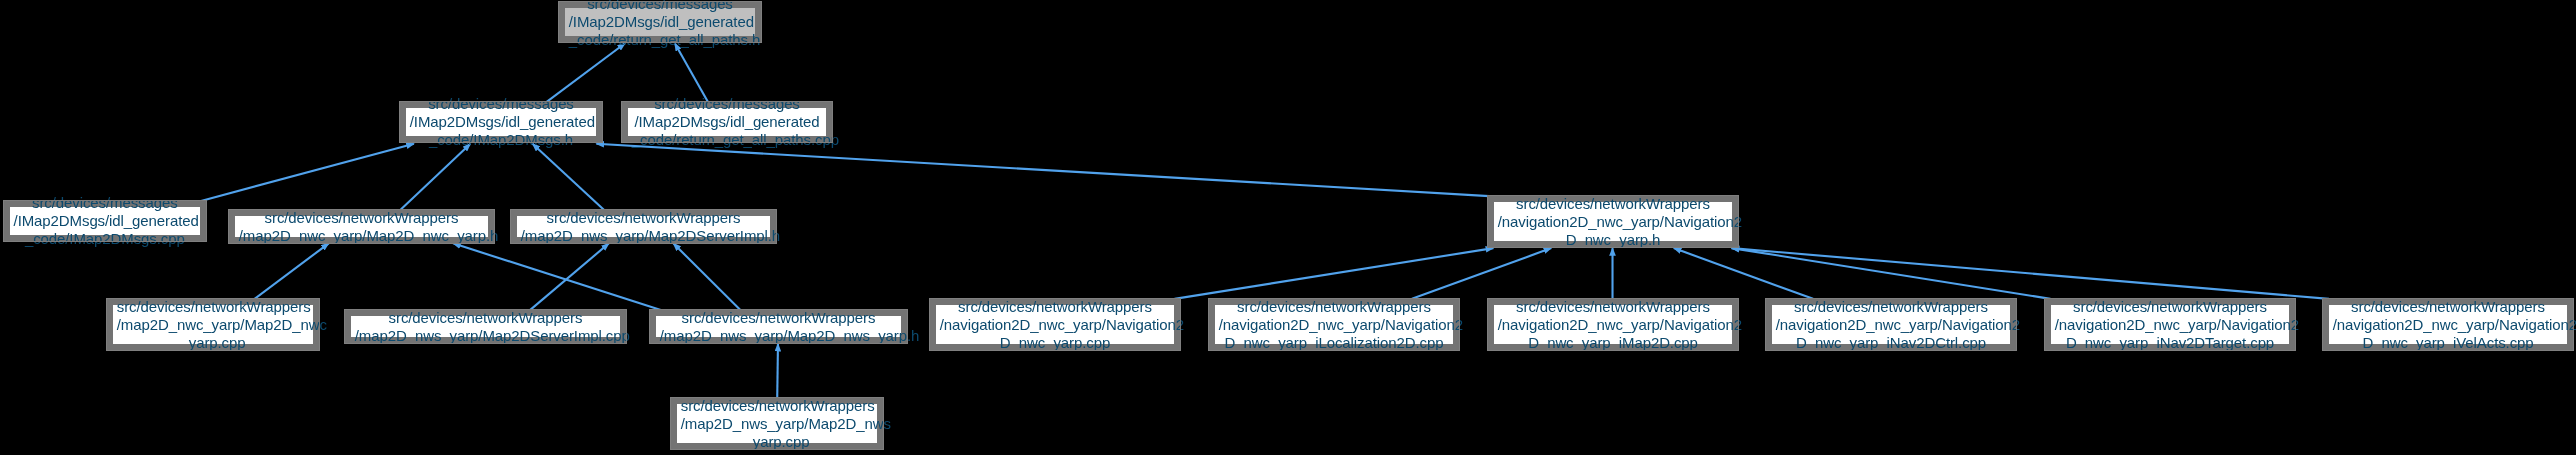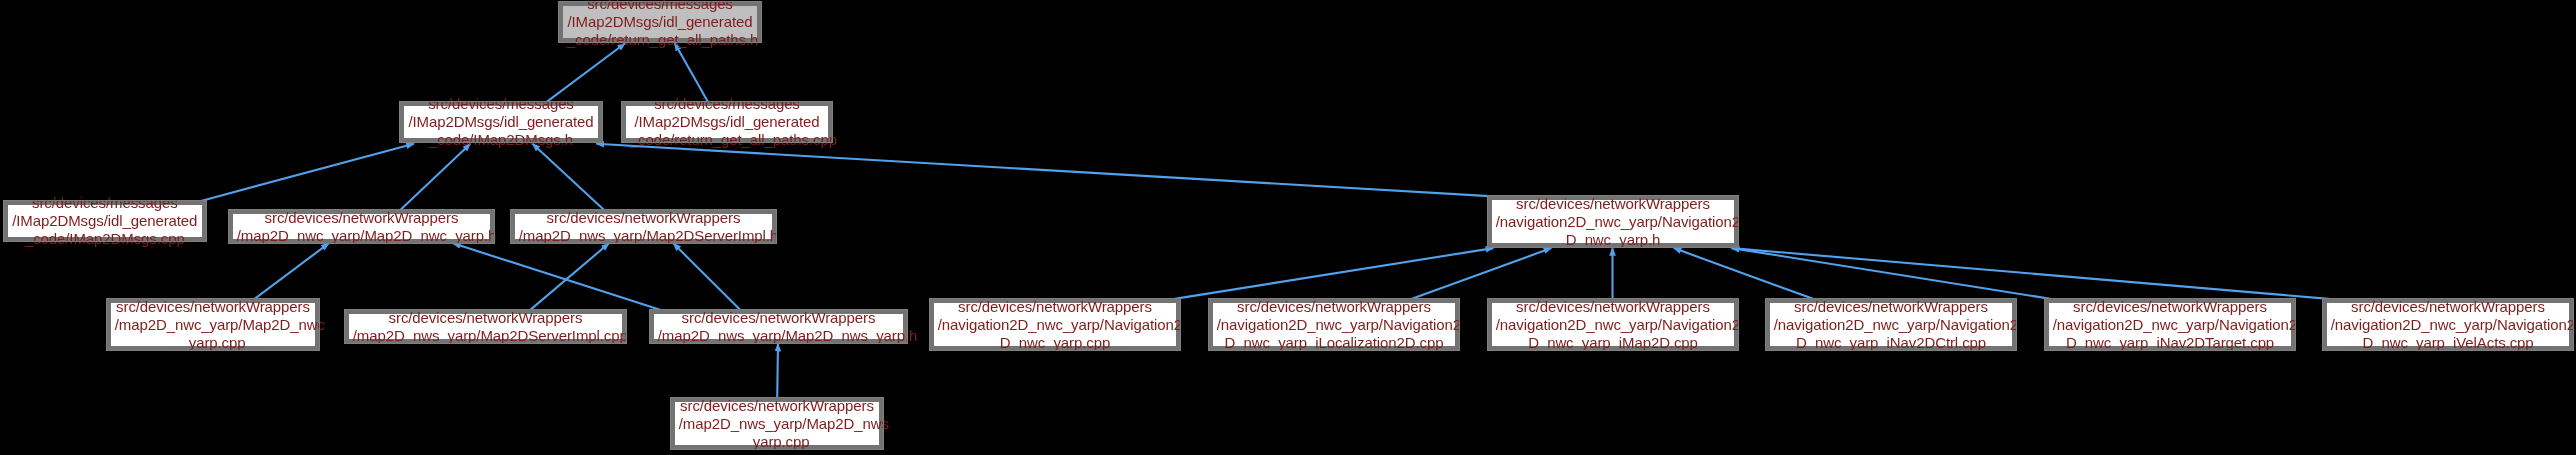--- a/index.html
+++ b/index.html
@@ -26,23 +26,23 @@
     left: 0;
     top: 0;
     width: 2576px;
     height: 456px;
     pointer-events: none;
   }
   .node {
     position: absolute;
     box-sizing: border-box;
     background: #ffffff;
-    border: 4px solid #737373;
+    border: 6px solid #737373;
     outline: 1px solid #7f7f7f;
-    color: #7f1d1d;
+    color: #0c4a6e;
     font-size: 15px;
     line-height: 18px;
     text-align: center;
     display: flex;
     align-items: center;
     justify-content: center;
     white-space: pre-line;
     letter-spacing: -0.1px;
     cursor: pointer;
   }

